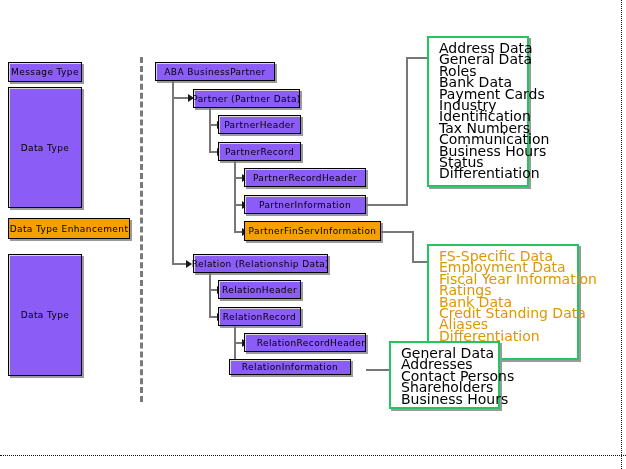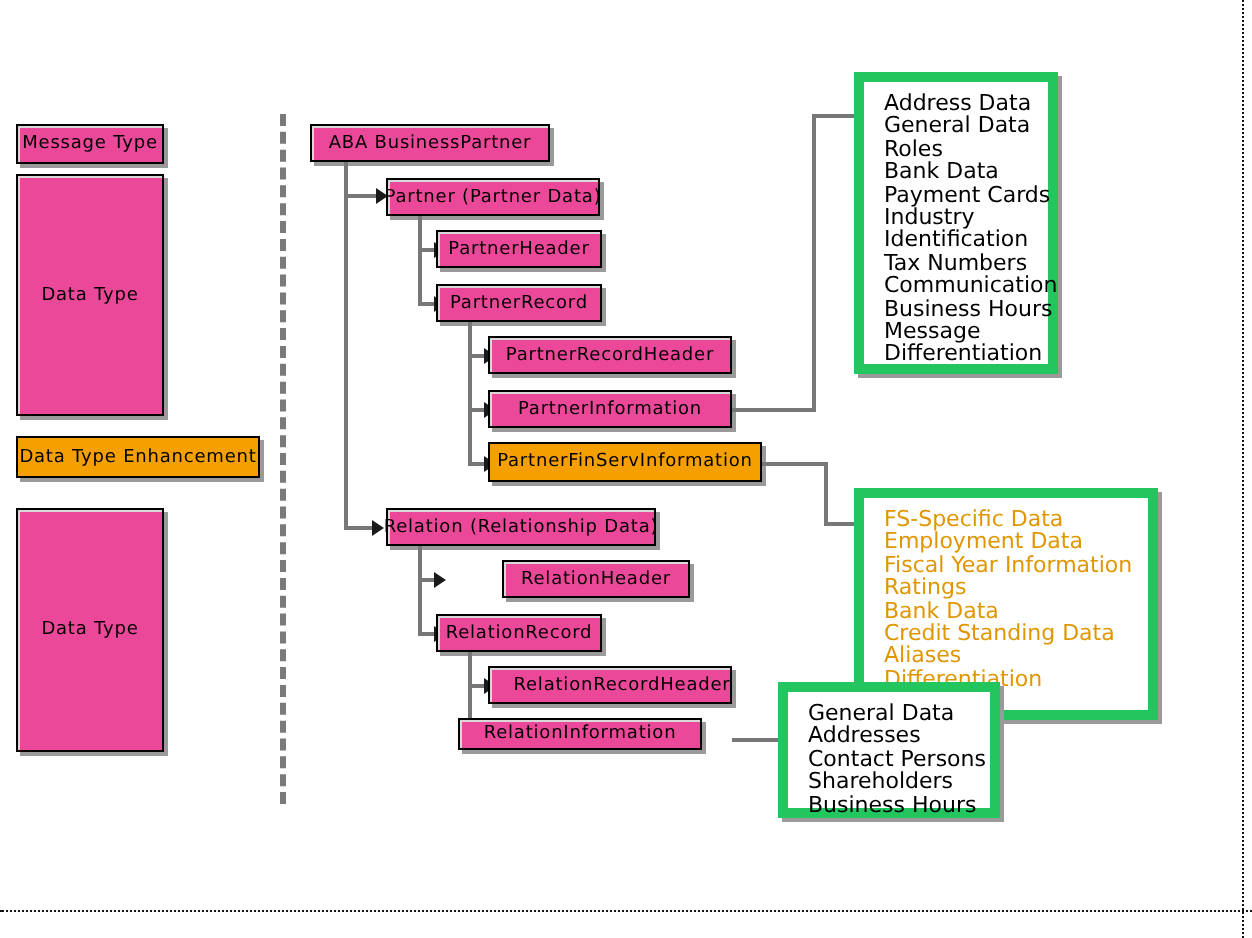--- a/index.html
+++ b/index.html
@@ -16,21 +16,21 @@
   .frame-bottom{position:absolute;left:0;top:455px;width:626px;height:0;
     border-top:1px dotted #111;}
 
   
   .dashed-sep{position:absolute;left:140px;top:57px;width:0;height:345px;
     border-left:3px dashed #7a7a7a;}
 
   
   .node{
     position:absolute;
-    background:#ec4899;
+    background:#8b5cf6;
     border:1px solid #000;
     box-shadow:2px 2px 0 0 #9a9a9a;
     box-sizing:border-box;
     display:flex;align-items:center;justify-content:center;
     font-size:9px;color:#000;
     letter-spacing:0.4px;
     white-space:nowrap;
     font-family:"DejaVu Sans","Liberation Sans",sans-serif;
   }
   .node.inner-line{
@@ -39,25 +39,25 @@
   .node.orange{
     background:#f5a000;
     border:1px solid #000;
   }
   .node.tall{align-items:center;}
 
   
   .listbox{
     position:absolute;
     background:#ffffff;
-    border:5px solid #22c55e;
+    border:2px solid #22c55e;
     box-shadow:2px 2px 0 0 #9a9a9a;
     box-sizing:border-box;
     padding:5px 0 4px 10px;
-    font-size:11px;
+    font-size:14px;
     line-height:11.4px;
     color:#000;
     white-space:nowrap;
   }
   .listbox.orange-text{color:#e09600;margin-top:36px;}
   .listbox div{line-height:11.4px;}
 
   
   .conn{position:absolute;background:#777777;}
   .conn-v{width:2px;}
@@ -157,21 +157,21 @@
   <div class="node inner-line" style="left:193px;top:254px;width:135px;height:19px;text-align:center;">
     <span>Relation (Relationship Data)</span>
   </div>
 
   <div class="conn conn-v" style="left:209px;top:273px;height:45px;"></div>
   <div class="conn conn-h" style="left:209px;top:289px;width:10px;"></div>
   <div class="arrow" style="left:217px;top:286px;"></div>
   <div class="conn conn-h" style="left:209px;top:316px;width:10px;"></div>
   <div class="arrow" style="left:217px;top:313px;"></div>
 
-  <div class="node inner-line" style="left:218px;top:280px;width:94px;height:19px;margin-left:33px;">
+  <div class="node inner-line" style="left:218px;top:280px;width:83px;height:19px;">
     <span>RelationHeader</span>
   </div>
 
   <div class="node inner-line" style="left:218px;top:307px;width:83px;height:19px;">
     <span>RelationRecord</span>
   </div>
 
   <div class="conn conn-v" style="left:234px;top:326px;height:45px;"></div>
   <div class="conn conn-h" style="left:234px;top:342px;width:10px;"></div>
   <div class="arrow" style="left:242px;top:339px;"></div>
@@ -192,21 +192,21 @@
     <div>Address Data</div>
     <div>General Data</div>
     <div>Roles</div>
     <div>Bank Data</div>
     <div>Payment Cards</div>
     <div>Industry</div>
     <div>Identification</div>
     <div>Tax Numbers</div>
     <div>Communication</div>
     <div>Business Hours</div>
-    <div>Message</div>
+    <div>Status</div>
     <div>Differentiation</div>
   </div>
 
   <div class="listbox orange-text" style="left:427px;top:208px;width:152px;height:116px;">
     <div>FS-Specific Data</div>
     <div>Employment Data</div>
     <div>Fiscal Year Information</div>
     <div>Ratings</div>
     <div>Bank Data</div>
     <div>Credit Standing Data</div>

